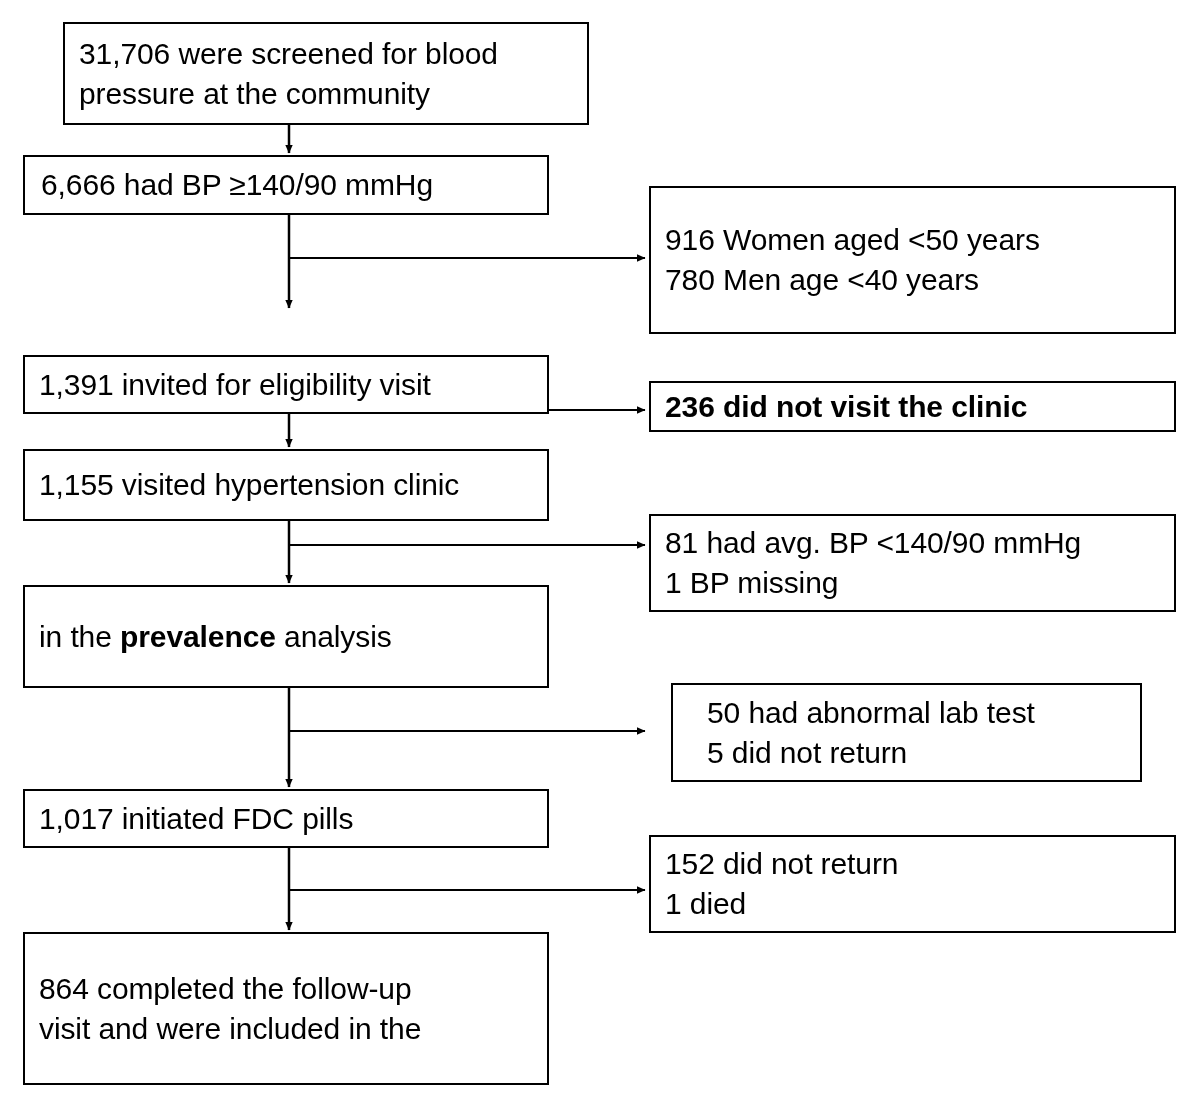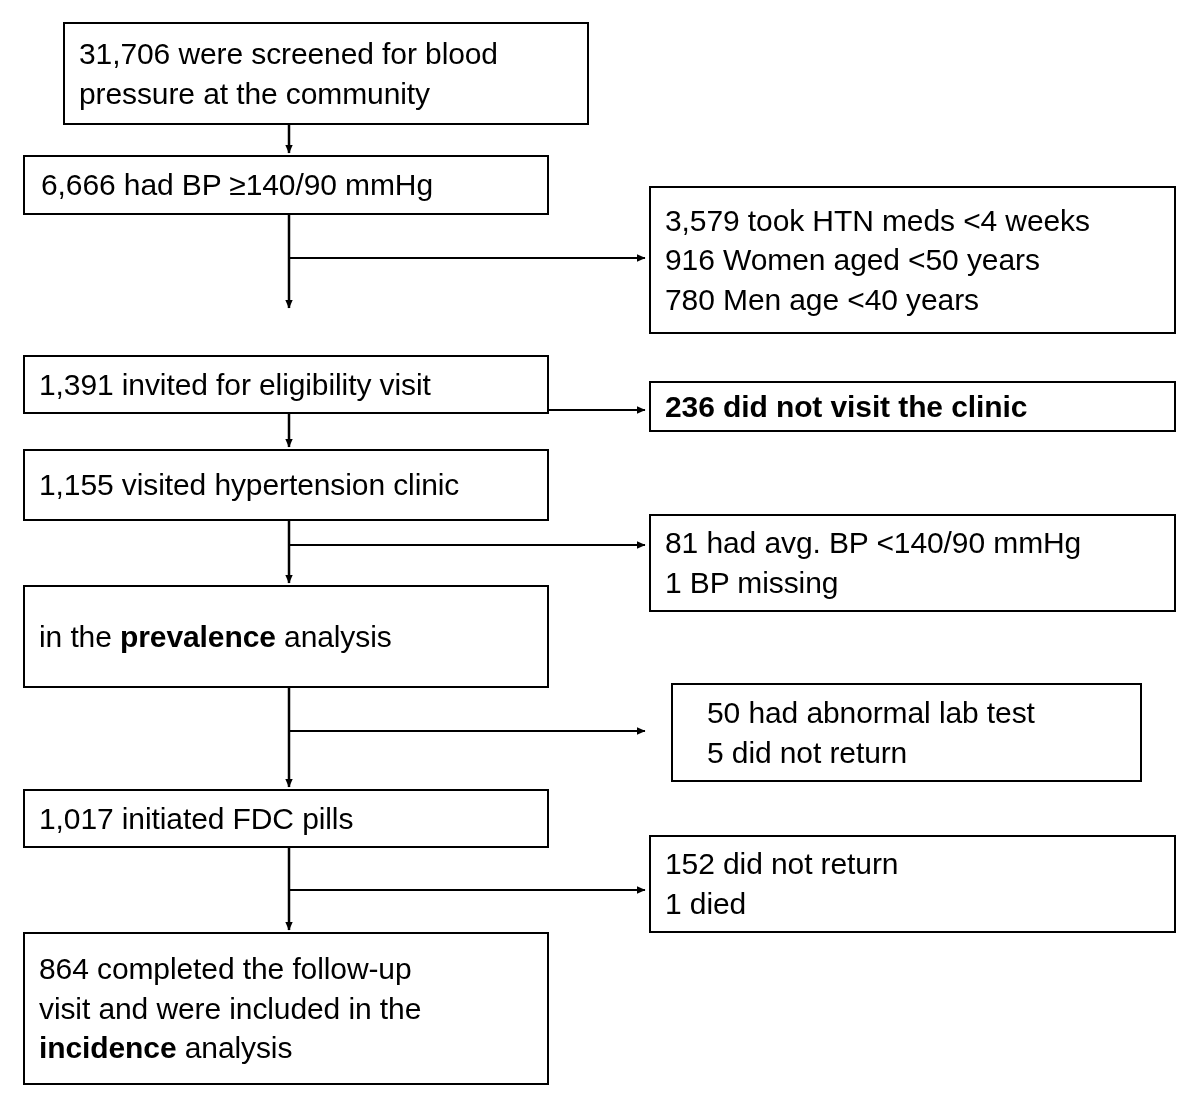--- a/index.html
+++ b/index.html
@@ -92,26 +92,24 @@
       </div>
       <div class="node-box" style="left: 23px; top: 585px; width: 526px; height: 103px;">
         <div class="node-line"><span>in the </span><b>prevalence</b><span> analysis</span></div>
       </div>
       <div class="node-box" style="left: 23px; top: 789px; width: 526px; height: 59px;">
         <div class="node-line">1,017 initiated FDC pills</div>
       </div>
       <div class="node-box" style="left: 23px; top: 932px; width: 526px; height: 153px;">
         <div class="node-line">864 completed the follow-up</div>
         <div class="node-line">visit and were included in the</div>
-        <div class="node-line"><b>incidence</b><span> analysis</span></div>
       </div>
     </div>
   <div id="exclusion-node-layer">
       <div class="node-box" style="left: 649px; top: 186px; width: 527px; height: 148px;">
-        <div class="node-line">3,579 took HTN meds &lt;4 weeks</div>
         <div class="node-line">916 Women aged &lt;50 years</div>
         <div class="node-line">780 Men age &lt;40 years</div>
       </div>
       <div class="node-box" style="left: 649px; top: 381px; width: 527px; height: 51px; font-weight: bold;">
         <div class="node-line">236 did not visit the clinic</div>
       </div>
       <div class="node-box" style="left: 649px; top: 514px; width: 527px; height: 98px;">
         <div class="node-line">81 had avg. BP &lt;140/90 mmHg</div>
         <div class="node-line">1 BP missing</div>
       </div>

